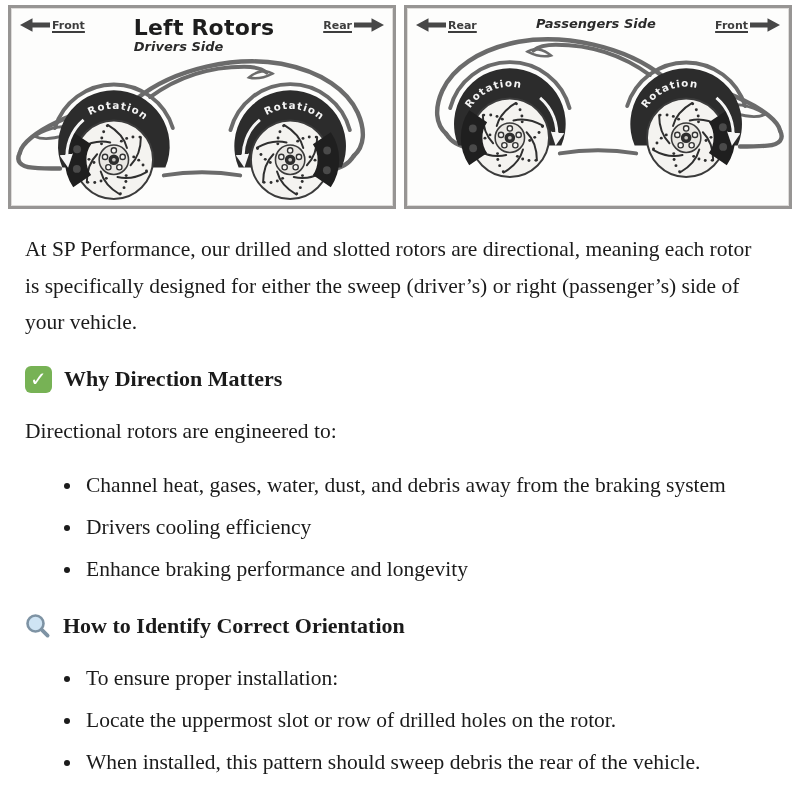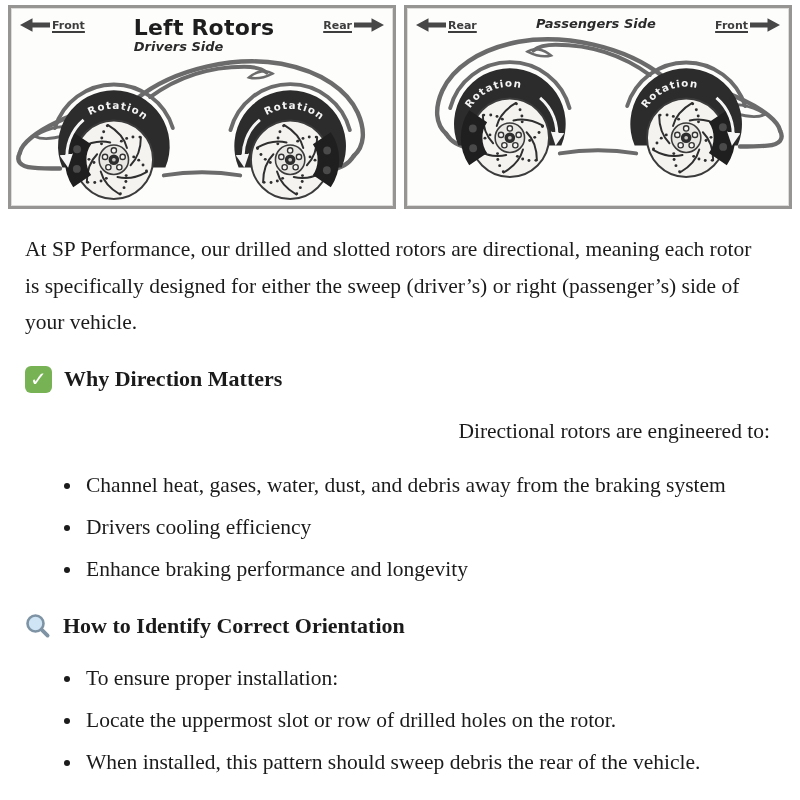--- a/index.html
+++ b/index.html
@@ -74,21 +74,21 @@
   h2.sec{
     display:flex;
     align-items:center;
     gap:12px;
     font-size:22px;
     margin:26px 0 20px 0;
     line-height:1.2;
   }
   h2.sec.bold{font-weight:bold;}
   h2.sec.normal{font-weight:bold;}
-  .lead{margin:0 0 18px 0;text-align:right;}
+  .lead{margin:0 0 18px 0;}
   ul.blist{
     margin:0 0 22px 0;
     padding:0 0 0 58px;
     max-width:720px;
   }
   ul.blist li{
     margin:0 0 6px 0;
     padding-left:3px;
   }
   ul.blist li::marker{color:#1b1b1b;}

